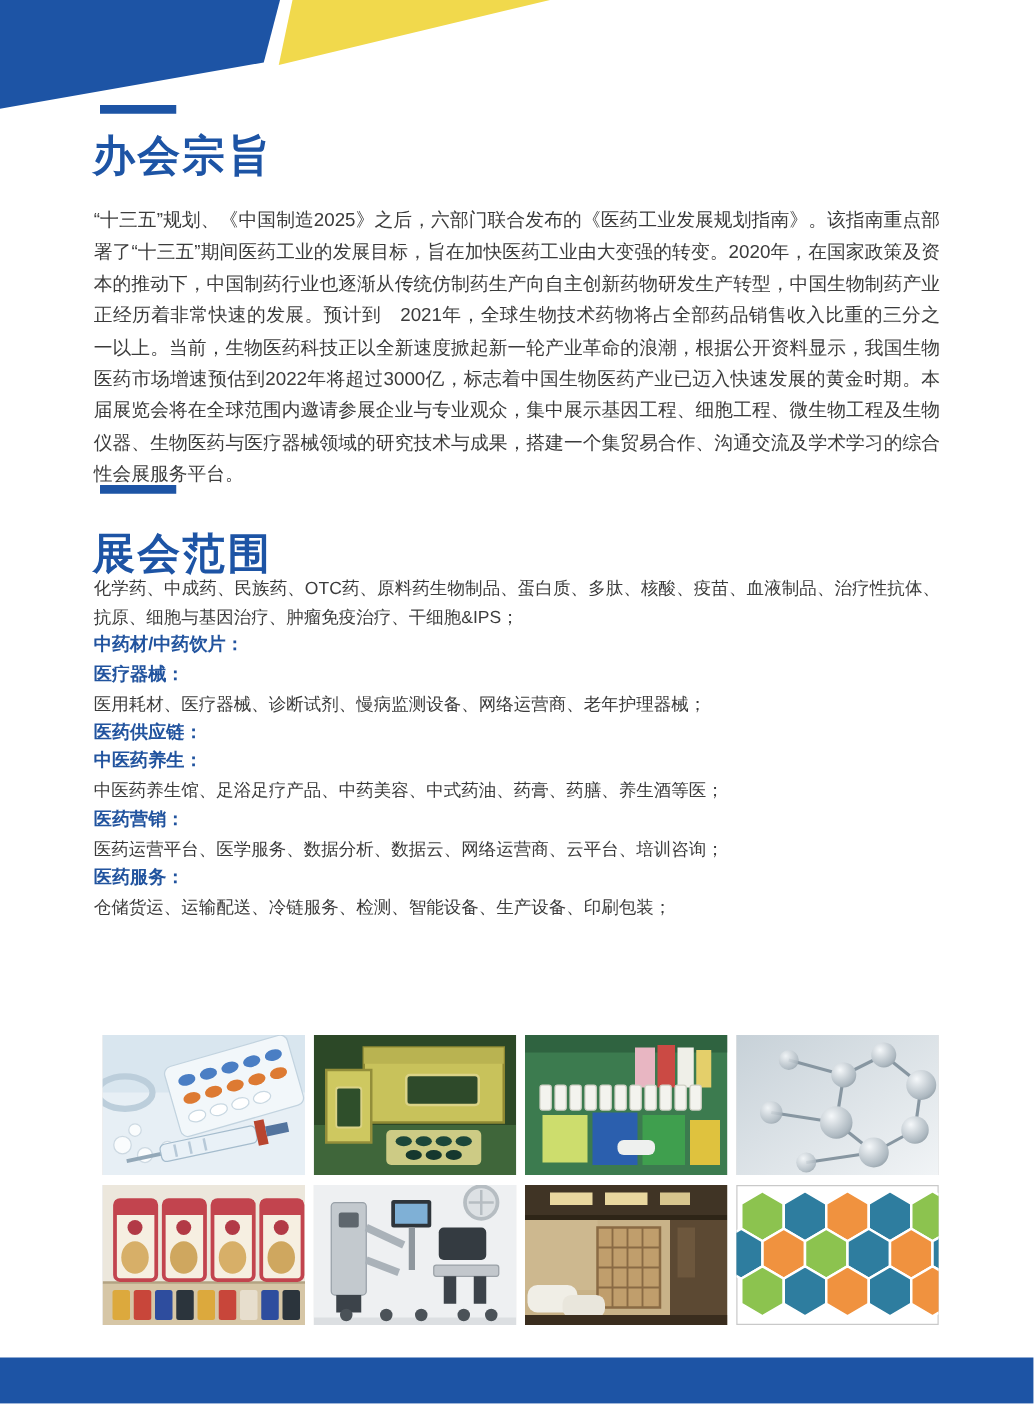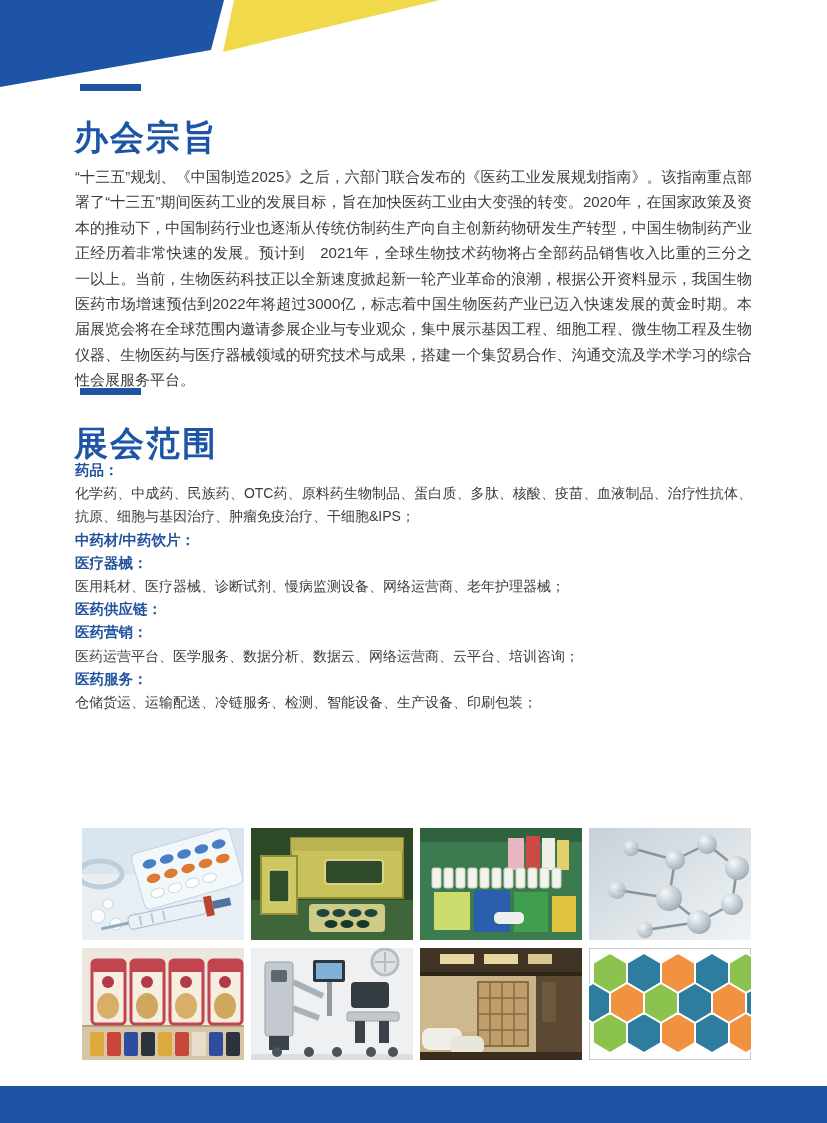--- a/index.html
+++ b/index.html
@@ -23,21 +23,21 @@
     position:absolute;left:80px;width:61px;height:7px;
     background:var(--accent-blue);
   }
   .dash.d1{top:84px;}
   .dash.d2{top:388px;}
   .section-title{
     position:absolute;left:74px;
     font-size:34px;font-weight:700;color:var(--accent-blue);
     letter-spacing:2px;line-height:40px;white-space:nowrap;
   }
-  .section-title.t1{top:97px;font-family:Liberation Mono, monospace;}
+  .section-title.t1{top:82px;}
   .section-title.t2{top:400px;}
   .intro{
     position:absolute;left:75px;top:149px;width:677px;
     font-size:15px;line-height:25.4px;color:var(--body-text);
     text-align:justify;text-justify:inter-ideograph;
   }
   .scope-list{
     position:absolute;left:75px;top:459px;width:677px;
     font-size:14px;line-height:23.2px;color:var(--body-text);
   }
@@ -71,32 +71,35 @@
 
   <div class="dash d1"></div>
   <h1 class="section-title t1">办会宗旨</h1>
   <p class="intro">“十三五”规划、《中国制造2025》之后，六部门联合发布的《医药工业发展规划指南》。该指南重点部署了“十三五”期间医药工业的发展目标，旨在加快医药工业由大变强的转变。2020年，在国家政策及资本的推动下，中国制药行业也逐渐从传统仿制药生产向自主创新药物研发生产转型，中国生物制药产业正经历着非常快速的发展。预计到　2021年，全球生物技术药物将占全部药品销售收入比重的三分之一以上。当前，生物医药科技正以全新速度掀起新一轮产业革命的浪潮，根据公开资料显示，我国生物医药市场增速预估到2022年将超过3000亿，标志着中国生物医药产业已迈入快速发展的黄金时期。本届展览会将在全球范围内邀请参展企业与专业观众，集中展示基因工程、细胞工程、微生物工程及生物仪器、生物医药与医疗器械领域的研究技术与成果，搭建一个集贸易合作、沟通交流及学术学习的综合性会展服务平台。</p>
 
   <div class="dash d2"></div>
   <h1 class="section-title t2">展会范围</h1>
 
   <div class="scope-list">
     <div class="scope-item">
-      <div class="scope-label">药品：</div>
       <div class="scope-text">化学药、中成药、民族药、OTC药、原料药生物制品、蛋白质、多肽、核酸、疫苗、血液制品、治疗性抗体、抗原、细胞与基因治疗、肿瘤免疫治疗、干细胞&amp;IPS；</div>
     </div>
     <div class="scope-item">
       <div class="scope-label">中药材/中药饮片：</div>
     </div>
     <div class="scope-item">
       <div class="scope-label">医疗器械：</div>
       <div class="scope-text">医用耗材、医疗器械、诊断试剂、慢病监测设备、网络运营商、老年护理器械；</div>
     </div>
     <div class="scope-item">
       <div class="scope-label">医药供应链：</div>
+    </div>
+    <div class="scope-item">
+      <div class="scope-label">中医药养生：</div>
+      <div class="scope-text">中医药养生馆、足浴足疗产品、中药美容、中式药油、药膏、药膳、养生酒等医；</div>
     </div>
     <div class="scope-item">
       <div class="scope-label">医药营销：</div>
       <div class="scope-text">医药运营平台、医学服务、数据分析、数据云、网络运营商、云平台、培训咨询；</div>
     </div>
     <div class="scope-item">
       <div class="scope-label">医药服务：</div>
       <div class="scope-text">仓储货运、运输配送、冷链服务、检测、智能设备、生产设备、印刷包装；</div>
     </div>
   </div>

